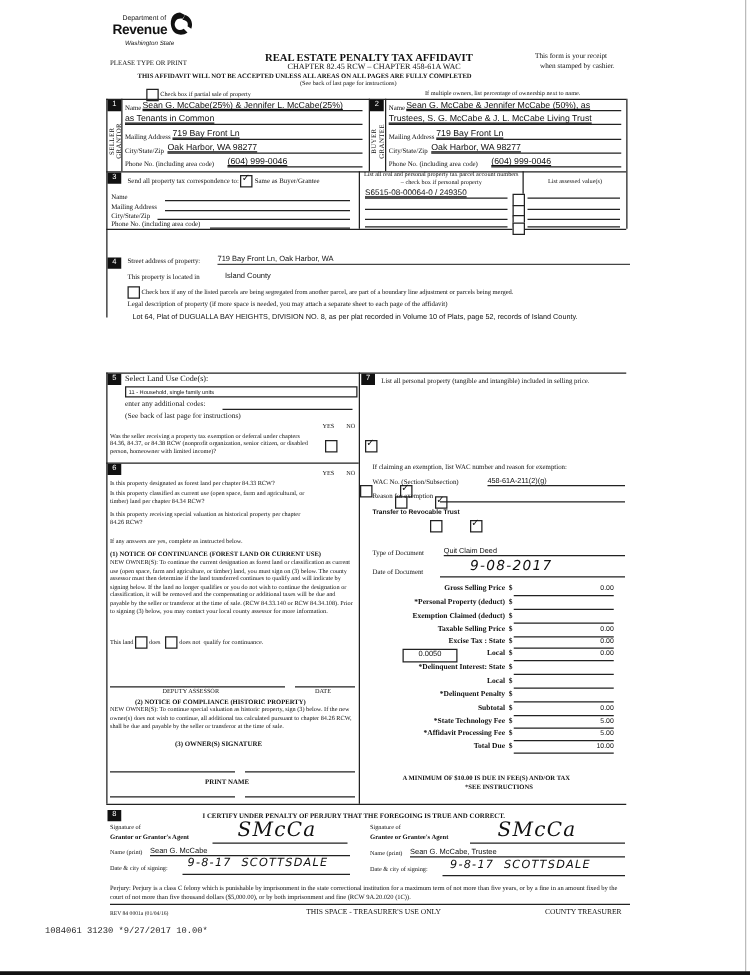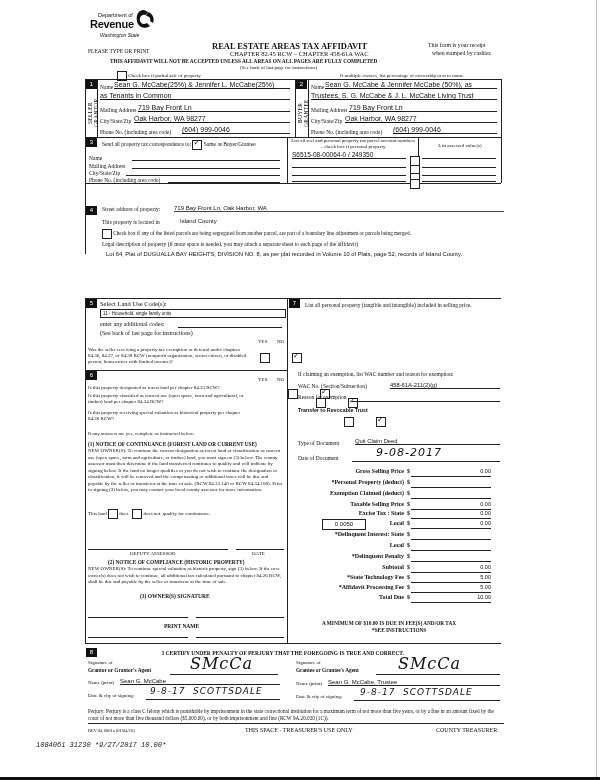--- a/index.html
+++ b/index.html
@@ -1,20 +1,20 @@
 <!DOCTYPE html>
 <html><head>
 <meta charset="utf-8">
 <style>
   html, body { margin: 0; padding: 0; background: #fff; }
   body { width: 600px; height: 780px; position: relative; overflow: hidden; font-family: "Liberation Serif", serif; color: #111; }
   .abs { position: absolute; }
   .serif { font-family: "Liberation Serif", serif; }
   .sans { font-family: "Liberation Sans", sans-serif; }
-  .mono { font-family: "Liberation Mono", monospace; font-style: italic; }
+  .mono { font-family: "Liberation Mono", monospace; }
   .hand { font-family: "DejaVu Sans", sans-serif; font-style: italic; letter-spacing: 1px; }
   .fill { font-family: "Liberation Sans", sans-serif; color: #111; }
   .ul { border-bottom: 1px solid #222; }
   .box { display: inline-block; width: 8px; height: 8px; border: 1px solid #222; vertical-align: middle; position: relative; background: #fff; }
   .box.checked::after { content: "\2713"; position: absolute; left: 0px; top: -3px; font-size: 8px; font-family: "DejaVu Sans", sans-serif; }
   .numtag { background: #111; color: #fff; font-size: 6px; width: 11px; height: 9px; text-align: center; line-height: 9px; font-family: "Liberation Sans", sans-serif; }
   .hline { position: absolute; height: 0; border-top: 1px solid #222; }
   .vline { position: absolute; width: 0; border-left: 1px solid #222; }
   .lbl { font-size: 5.5px; }
   .small { font-size: 5px; }
@@ -39,21 +39,21 @@
   <div class="abs sans" style="left:8px; top:4px; font-size:5.5px;">Department of</div>
   <div class="abs sans" style="left:0px; top:10px; font-size:11px; font-weight:bold; letter-spacing:-0.3px;">Revenue</div>
   <div class="abs sans" style="left:10px; top:24px; font-size:5px; font-style:italic;">Washington State</div>
   <svg class="abs" style="left:44px; top:0px;" width="20" height="22" viewBox="0 0 20 22">
     <path d="M10 2 C3 2 1 10 4 16 C6 20 12 21 16 18 L13 15 C10 17 7 16 6 13 C5 9 8 6 12 7 L14 4 Z" fill="#111"></path>
     <path d="M12 8 C15 8 17 10 16 13 L19 15 C21 10 18 5 14 4 Z" fill="#111"></path>
   </svg>
 </div>
 <div class="abs serif" style="left:88px; top:48px; font-size:5.5px;">PLEASE TYPE OR PRINT</div>
 
-<div class="abs serif" style="left:212px; top:41px; font-size:8.5px; font-weight:bold;">REAL ESTATE AREAS TAX AFFIDAVIT</div>
+<div class="abs serif" style="left:212px; top:41px; font-size:8.5px; font-weight:bold;">REAL ESTATE PENALTY TAX AFFIDAVIT</div>
 <div class="abs serif" style="left:230px; top:50px; font-size:6.5px;">CHAPTER 82.45 RCW – CHAPTER 458-61A WAC</div>
 <div class="abs serif" style="left:110px; top:58px; font-size:5.3px; font-weight:bold;">THIS AFFIDAVIT WILL NOT BE ACCEPTED UNLESS ALL AREAS ON ALL PAGES ARE FULLY COMPLETED</div>
 <div class="abs serif" style="left:240px; top:65px; font-size:5px;">(See back of last page for instructions)</div>
 <div class="abs serif" style="left:428px; top:42px; font-size:5.8px;">This form is your receipt</div>
 <div class="abs serif" style="left:432px; top:50px; font-size:5.8px;">when stamped by cashier.</div>
 
 <div class="abs serif" style="left:117px; top:71px; font-size:5px;">
   <span class="box"></span>
   <span>Check box if partial sale of property</span>
 </div>

